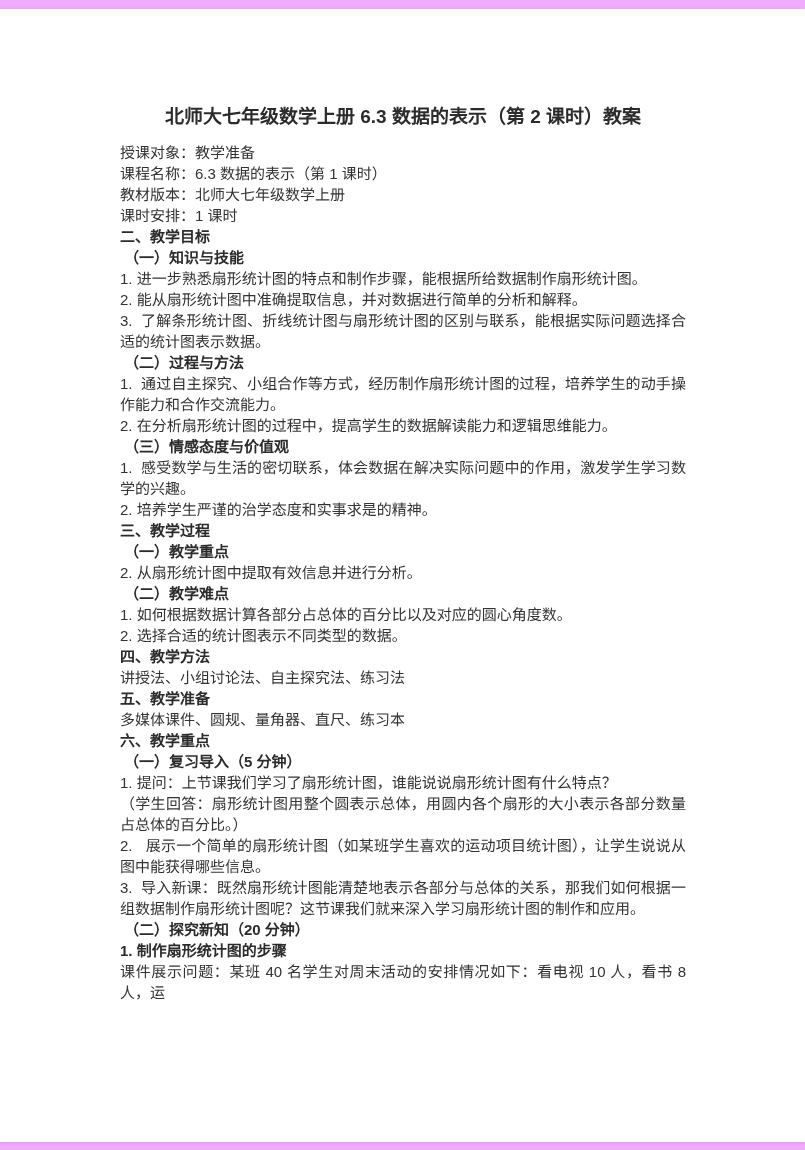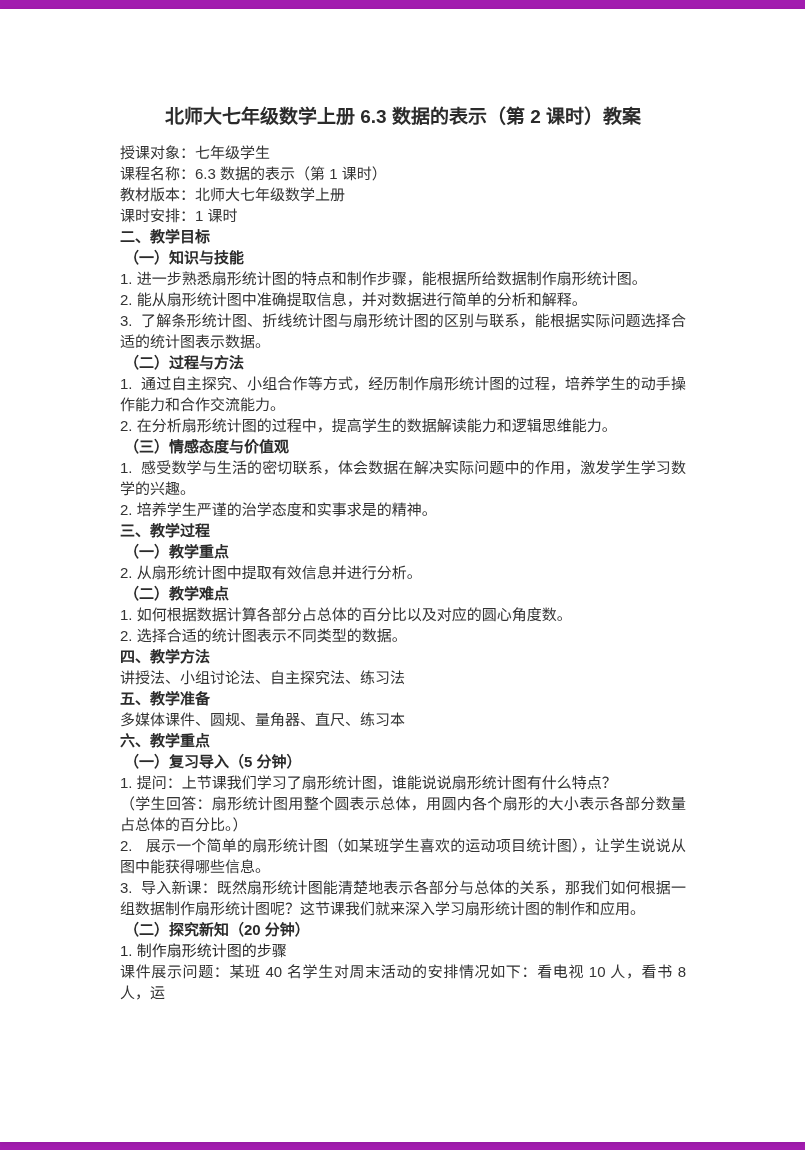--- a/index.html
+++ b/index.html
@@ -7,21 +7,21 @@
     padding: 0;
   }
   body {
     font-family: "Liberation Sans", "DejaVu Sans", sans-serif;
     background: #e9e9e9;
   }
   .canvas {
     position: relative;
     width: 805px;
     height: 1150px;
-    background: #a21caf;
+    background: #f0abfc;
     overflow: hidden;
     margin: 0 auto;
   }
   .page {
     position: absolute;
     left: 0;
     top: 9px;
     width: 805px;
     height: 1133px;
     background: #ffffff;
@@ -49,35 +49,35 @@
   .h1 {
     font-weight: 700;
     color: #2b2b2b;
   }
   .h2 {
     font-weight: 700;
     color: #2b2b2b;
     padding-left: 4px;
   }
   .h3 {
-    font-weight: 400;
+    font-weight: 700;
     color: #2b2b2b;
   }
   .b {
     font-weight: 400;
   }
 </style>
 </head>
 <body>
 
 <div class="canvas">
   <div class="page">
     <div class="content">
       <p class="t">北师大七年级数学上册 6.3 数据的表示（第 2 课时）教案</p>
-      <p class="b">授课对象：七年级学生</p>
+      <p class="b">授课对象：教学准备</p>
       <p class="b">课程名称：6.3 数据的表示（第 1 课时）</p>
       <p class="b">教材版本：北师大七年级数学上册</p>
       <p class="b">课时安排：1 课时</p>
       <p class="h1">二、教学目标</p>
       <p class="h2">（一）知识与技能</p>
       <p class="b">1. 进一步熟悉扇形统计图的特点和制作步骤，能根据所给数据制作扇形统计图。</p>
       <p class="b">2. 能从扇形统计图中准确提取信息，并对数据进行简单的分析和解释。</p>
       <p class="b">3.  了解条形统计图、折线统计图与扇形统计图的区别与联系，能根据实际问题选择合适的统计图表示数据。</p>
       <p class="h2">（二）过程与方法</p>
       <p class="b">1.  通过自主探究、小组合作等方式，经历制作扇形统计图的过程，培养学生的动手操作能力和合作交流能力。</p>

